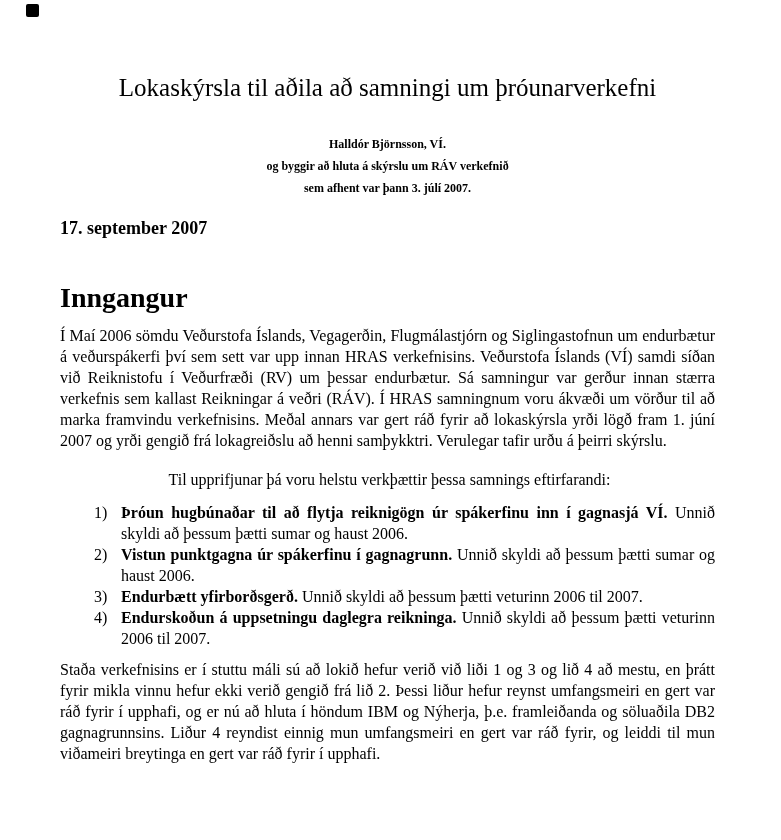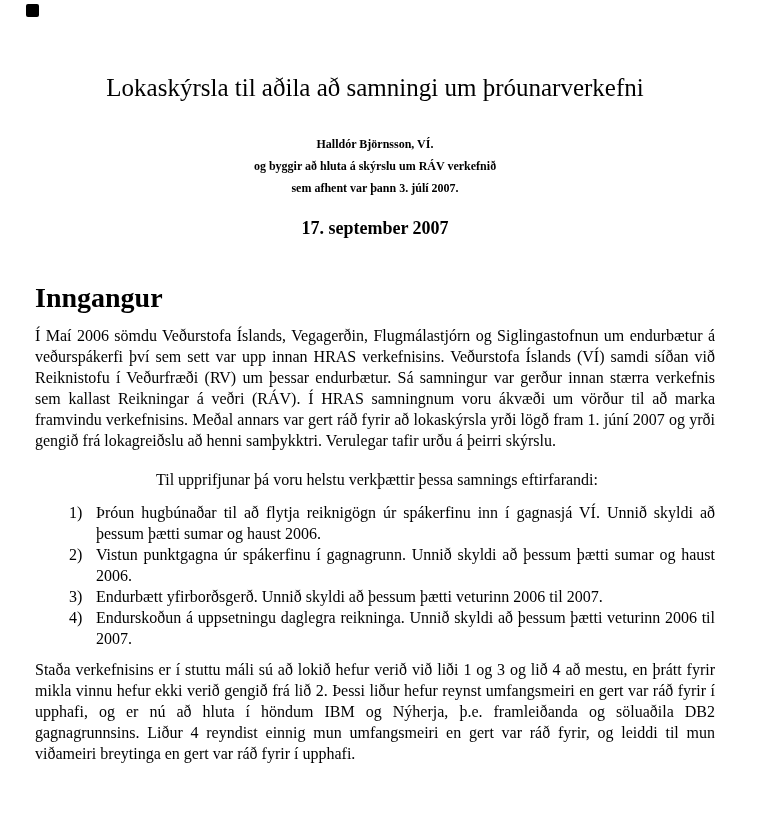--- a/index.html
+++ b/index.html
@@ -5,21 +5,21 @@
   html, body {
     margin: 0;
     padding: 0;
     background: #ffffff;
   }
   .page {
     position: relative;
     width: 781px;
     height: 840px;
     box-sizing: border-box;
-    padding: 0 66px 0 35px;
+    padding: 0 66px 0 60px;
     background: #ffffff;
     color: #000000;
     font-family: "Liberation Serif", "DejaVu Serif", serif;
     font-size: 16px;
     line-height: 21px;
     overflow: hidden;
   }
   .corner-mark {
     position: absolute;
     left: 26px;
@@ -42,21 +42,20 @@
     font-size: 12px;
     line-height: 22px;
     font-weight: bold;
     text-align: center;
   }
   .doc-date {
     margin-top: 18px;
     font-size: 18px;
     line-height: 22px;
     font-weight: bold;
-    text-align: center;
   }
   .section-heading {
     margin: 42px 0 0 0;
     font-size: 28px;
     line-height: 34px;
     font-weight: bold;
     text-align: left;
   }
   .body-par {
     margin: 10px 0 0 0;
@@ -78,21 +77,21 @@
     align-items: flex-start;
   }
   .li-num {
     flex: 0 0 27px;
     text-align: left;
   }
   .li-body {
     flex: 1 1 auto;
     text-align: justify;
   }
-  .li-bold { font-weight: normal; }
+  .li-bold { font-weight: bold; }
 </style>
 </head>
 <body>
 
 <div class="page">
 
   <div class="corner-mark"></div>
 
   <h1 class="doc-title">
     <span class="title-line">Lokaskýrsla til aðila að samningi um þróunarverkefni</span>

